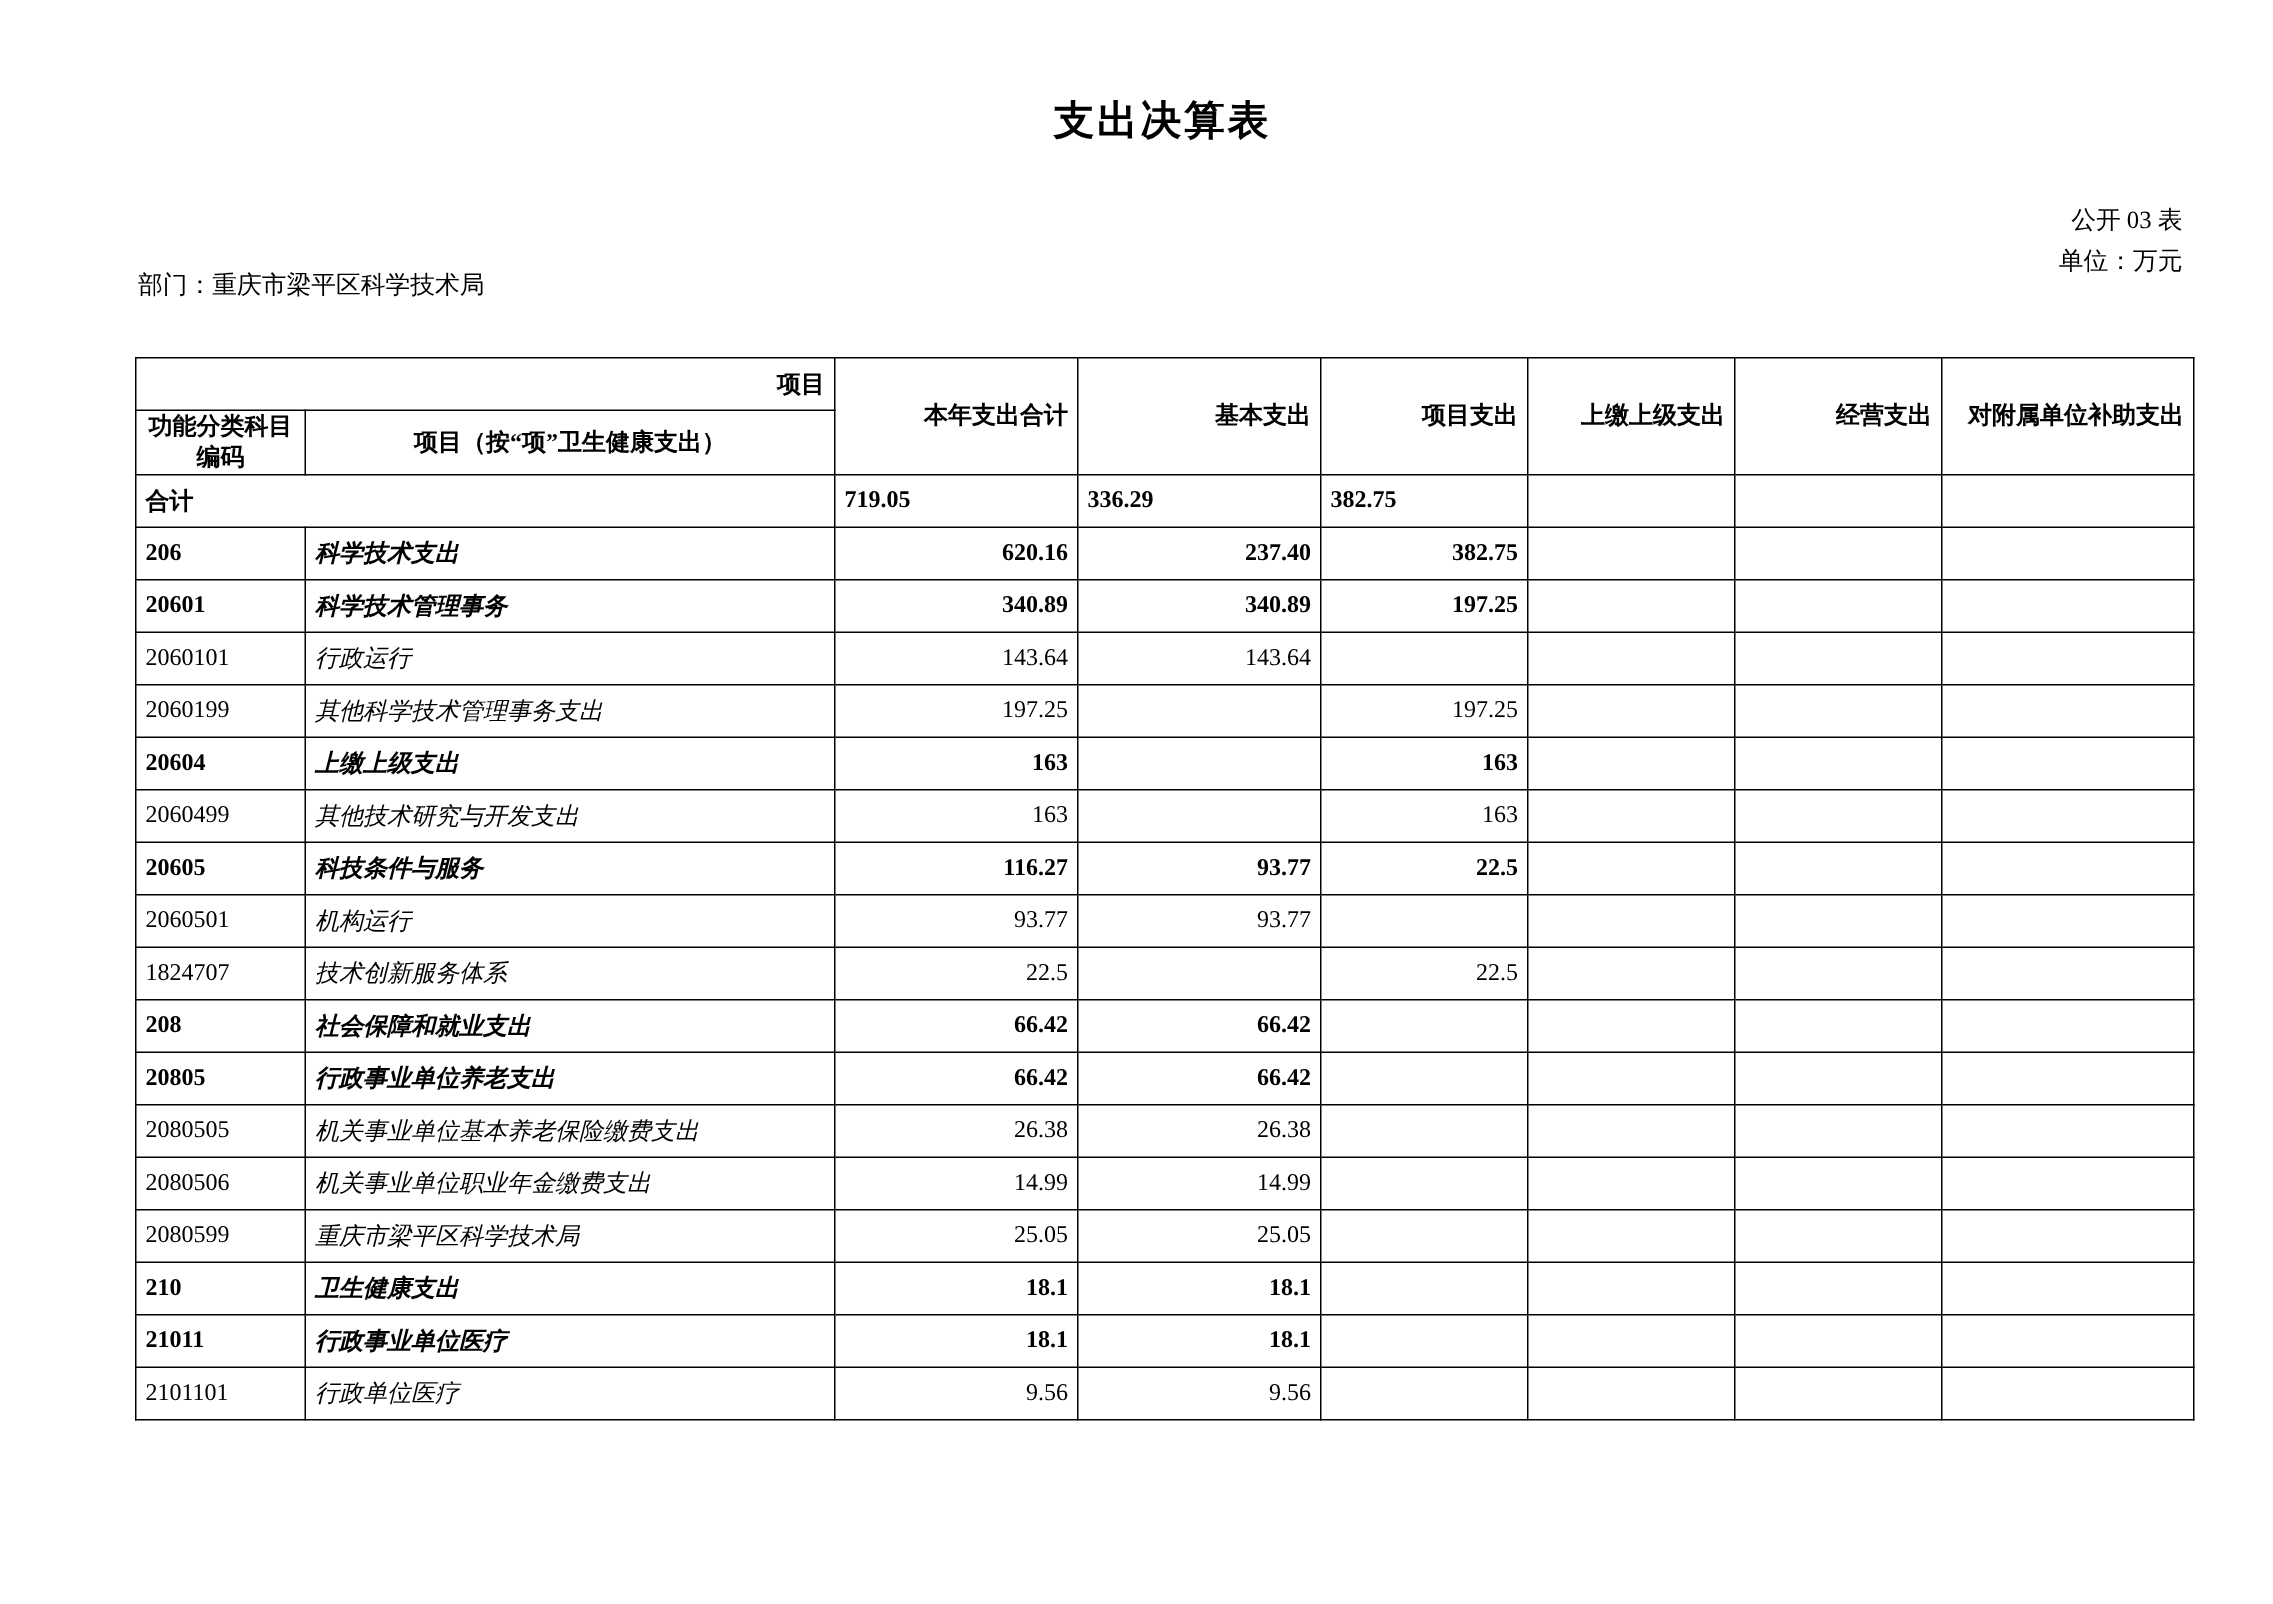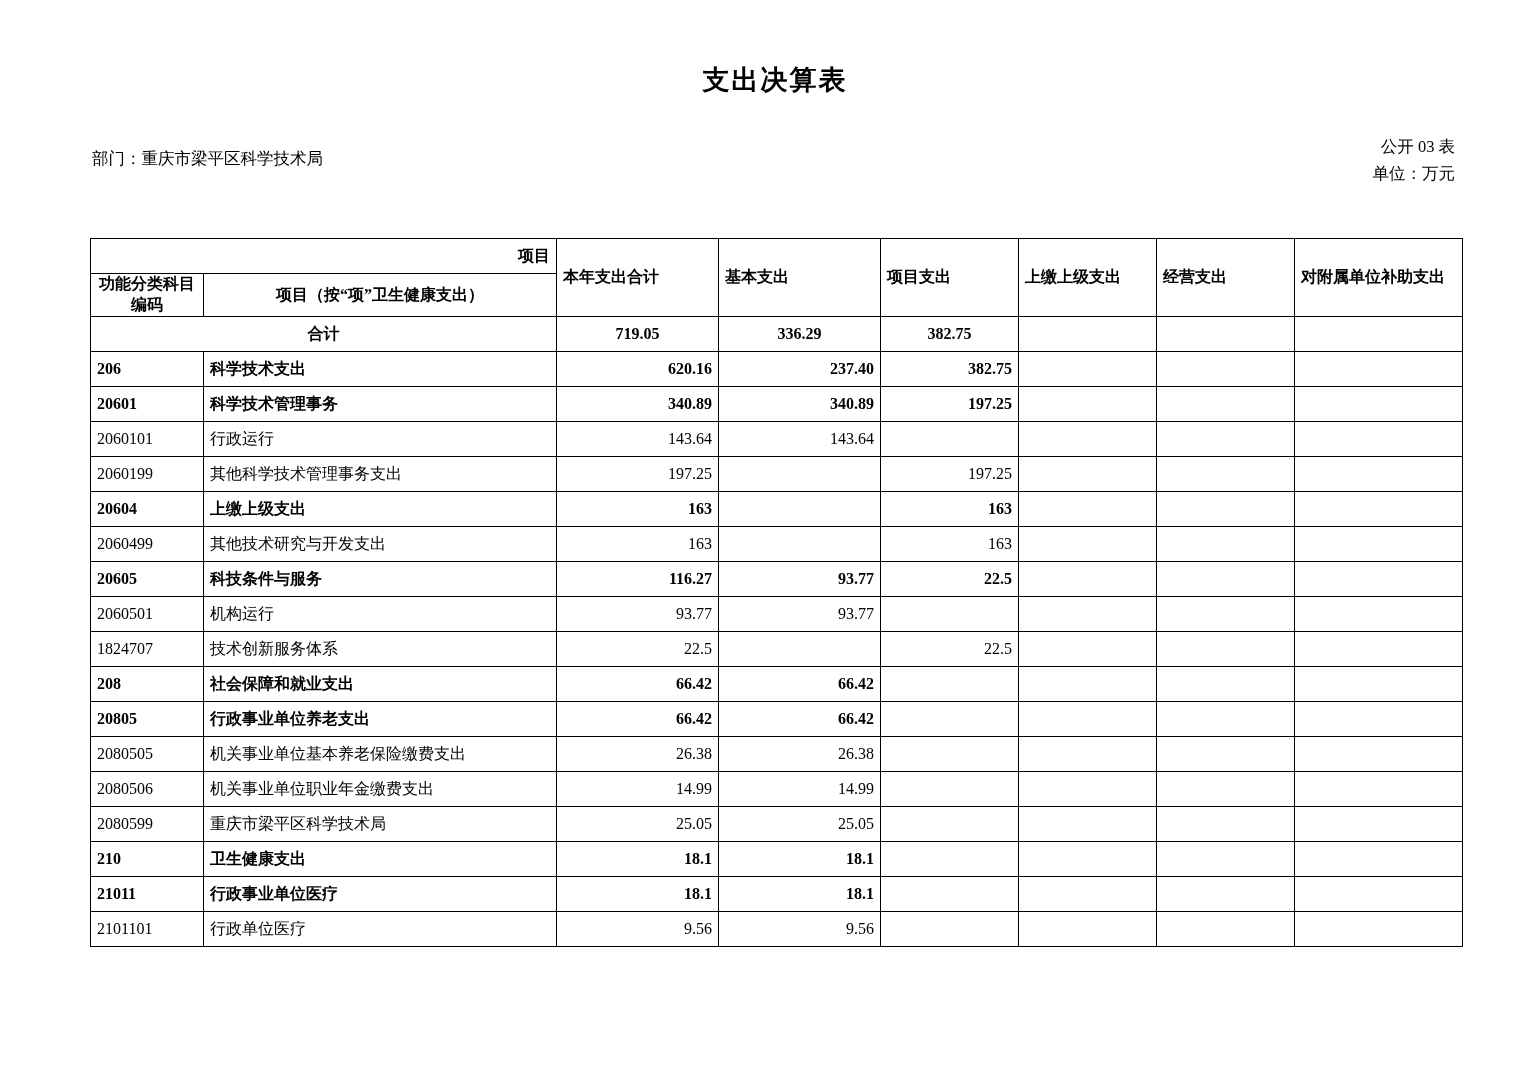--- a/index.html
+++ b/index.html
@@ -36,21 +36,21 @@
   }
   .meta-right-1 {
     position: absolute;
     right: 60px;
     top: 38px;
     font-size: 16.5px;
   }
   .meta-left {
     position: absolute;
     left: 92px;
-    top: 50px;
+    top: 81px;
     font-size: 16.5px;
   }
   .meta-right-2 {
     position: absolute;
     right: 60px;
     top: 65px;
     font-size: 16.5px;
   }
   table.sheet {
     position: absolute;
@@ -81,33 +81,33 @@
     text-align: right;
     font-weight: bold;
     height: 46px;
   }
   .hdr-mid {
     text-align: center;
     font-weight: bold;
     height: 98px;
   }
   .hdr-big {
+    text-align: right;
+    font-weight: bold;
+  }
+  .row-total td {
     text-align: left;
-    font-weight: bold;
-  }
-  .row-total td {
-    text-align: center;
     font-weight: bold;
   }
   .num {
     text-align: right;
     padding-right: 14px;
   }
   .bold { font-weight: bold; }
-  .name-cell { padding-left: 10px; }
+  .name-cell { padding-left: 10px; font-style: italic; }
   .code-cell { padding-left: 4px; }
 </style>
 </head>
 <body>
 
 <div class="page">
 
   <div class="doc-title">支出决算表</div>
 
   <div class="meta-row">

